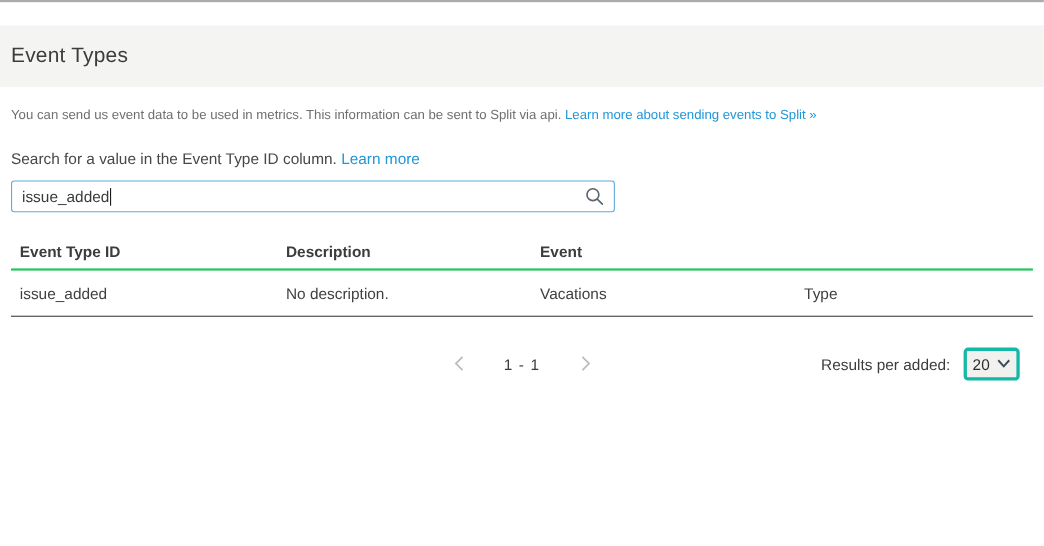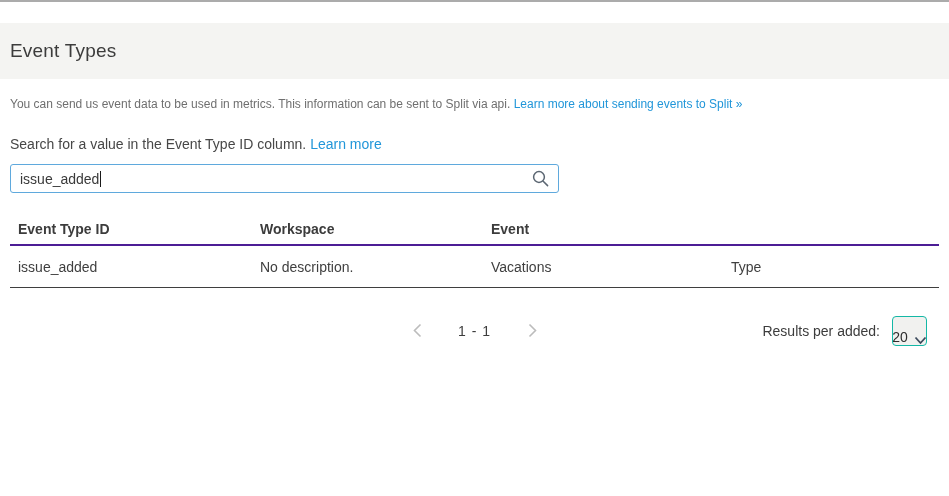--- a/index.html
+++ b/index.html
@@ -42,21 +42,21 @@
     display: flex; align-items: center; justify-content: center;
   }
 
   .table { margin-top: 20px; font-size: 14px; }
   .t-row {
     display: grid;
     grid-template-columns: 242px 231px 240px auto;
     align-items: center;
   }
   .t-head {
-    height: 33px; border-bottom: 2px solid #4c1d95; font-weight: 700; color: #3c3c3c;
+    height: 33px; border-bottom: 2px solid #22c55e; font-weight: 700; color: #3c3c3c;
   }
   .t-body-row {
     height: 42px; border-bottom: 1.5px solid #3f3f3f; color: #3f3f3f;
   }
   .t-cell { padding-left: 8px; }
 
   .pager-bar {
     margin-top: 27px; height: 31px; position: relative;
     display: flex; align-items: center; justify-content: flex-end;
     padding-right: 12px;
@@ -67,23 +67,23 @@
   }
   .pager-btn {
     width: 14px; height: 16px; display: flex; align-items: center; justify-content: center;
     cursor: default;
   }
   .pager-range { font-size: 14px; color: #3d3d3d; letter-spacing: 1px; }
 
   .rpp { display: flex; align-items: center; }
   .rpp-label { font-size: 14px; color: #3c3c3c; }
   .rpp-select {
-    margin-left: 12px; width: 35px; height: 30px;
-    background: #f1f1ef; border: 1px solid #14b8a6; border-radius: 4px;
-    display: flex; align-items: flex-end; justify-content: center; gap: 6px;
+    margin-left: 12px; width: 51px; height: 30px;
+    background: #f1f1ef; border: 3px solid #14b8a6; border-radius: 4px;
+    display: flex; align-items: center; justify-content: center; gap: 6px;
     cursor: pointer;
   }
   .rpp-value { font-size: 14px; color: #2e2e2e; }
 </style>
 </head>
 <body>
 
 <div class="top-strip"></div>
 
 <div class="page-header">
@@ -103,21 +103,21 @@
       <svg width="17" height="17" viewBox="0 0 17 17" fill="none">
         <circle cx="7" cy="7" r="5.4" stroke="#5b6672" stroke-width="1.5"></circle>
         <line x1="11.2" y1="11.2" x2="15.6" y2="15.6" stroke="#5b6672" stroke-width="1.5" stroke-linecap="round"></line>
       </svg>
     </span>
   </div>
 
   <div class="table">
     <div class="t-row t-head">
       <div class="t-cell">Event Type ID</div>
-      <div class="t-cell">Workspace</div>
+      <div class="t-cell">Description</div>
       <div class="t-cell">Event</div>
     </div>
     <div class="t-row t-body-row">
       <div class="t-cell">issue_added</div>
       <div class="t-cell">No description.</div>
       <div class="t-cell">Vacations</div>
       <div class="t-cell">Type</div>
     </div>
   </div>
 

